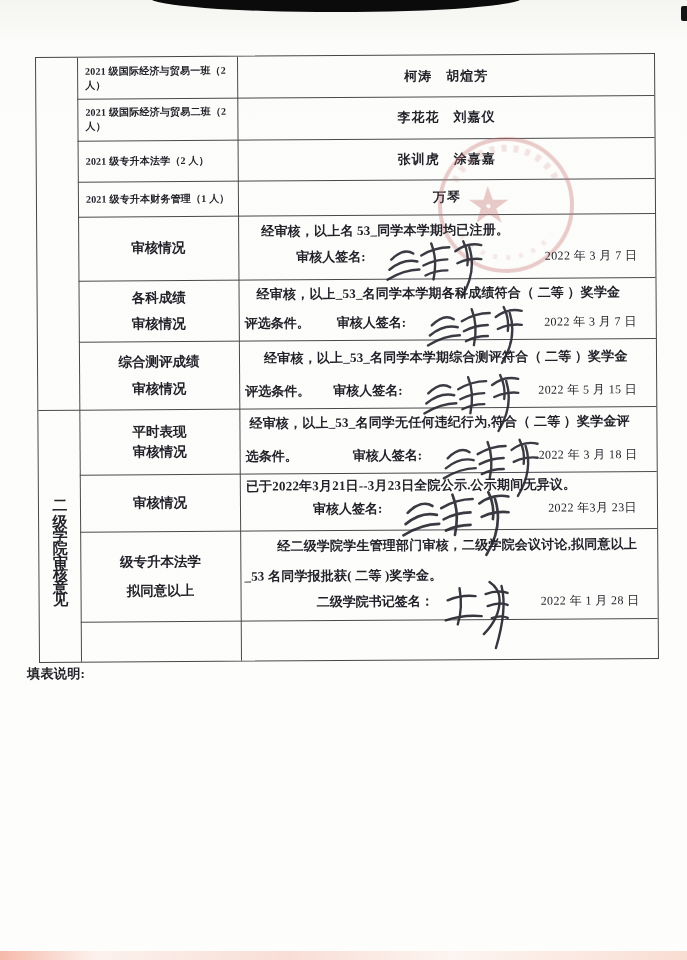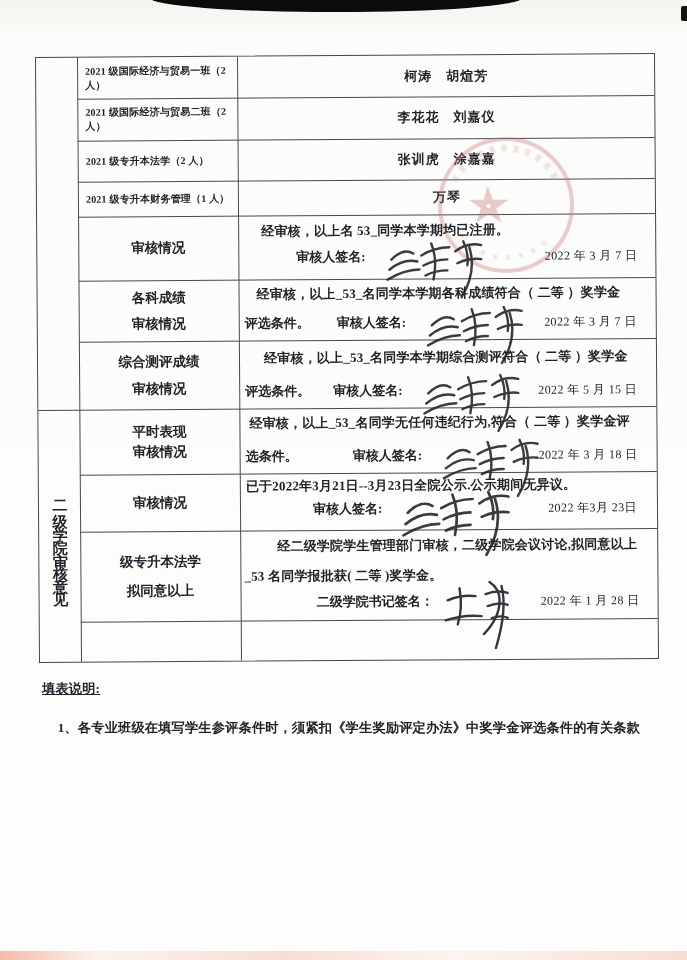--- a/index.html
+++ b/index.html
@@ -36,21 +36,21 @@
   .rlabel{display:flex;flex-direction:column;align-items:center;justify-content:center;font-size:13.5px;font-weight:600;}
   .rlabel span{display:block;line-height:1;}
   .line{position:absolute;font-size:13px;font-weight:600;letter-spacing:.2px;white-space:nowrap;z-index:2;}
   .sigline{position:absolute;left:0;right:0;height:20px;z-index:2;}
   .sigline .lab{position:absolute;font-size:13px;font-weight:600;white-space:nowrap;}
   .sigline .date{position:absolute;font-size:12px;font-weight:400;letter-spacing:.4px;white-space:nowrap;top:1px;}
   .sig{position:absolute;z-index:3;overflow:visible;}
   .stamp{position:absolute;left:398px;top:76px;z-index:1;opacity:.5;filter:blur(.4px);}
   
   .notes{position:absolute;left:26px;top:662px;width:640px;font-size:13.2px;font-weight:600;line-height:22.6px;letter-spacing:.2px;}
-  .notes .head{margin:16px;text-decoration:underline;}
+  .notes .head{margin:1px;}
   .notes p{margin:0;text-indent:2.4em;}
   svg.defs{position:absolute;width:0;height:0;}
 </style>
 </head>
 <body>
 
 <div class="page">
 
   <div class="art-top"></div>
   <div class="art-corner"></div>
@@ -227,20 +227,19 @@
               <use href="#sig2"></use>
             </svg>
           <span class="date" style="right:18px">2022 年 1 月 28 日</span>
         </div>
       </div>
 
     </div>
 
     <div class="notes">
       <div class="head">填表说明:</div>
-      <p>1、各专业班级在填写学生参评条件时，须紧扣《学生奖励评定办法》中奖学金评选条件的有关条款</p>
     </div>
 
   </div>
 
   <div class="art-bottom"></div>
 
 </div>
 
 </body></html>

